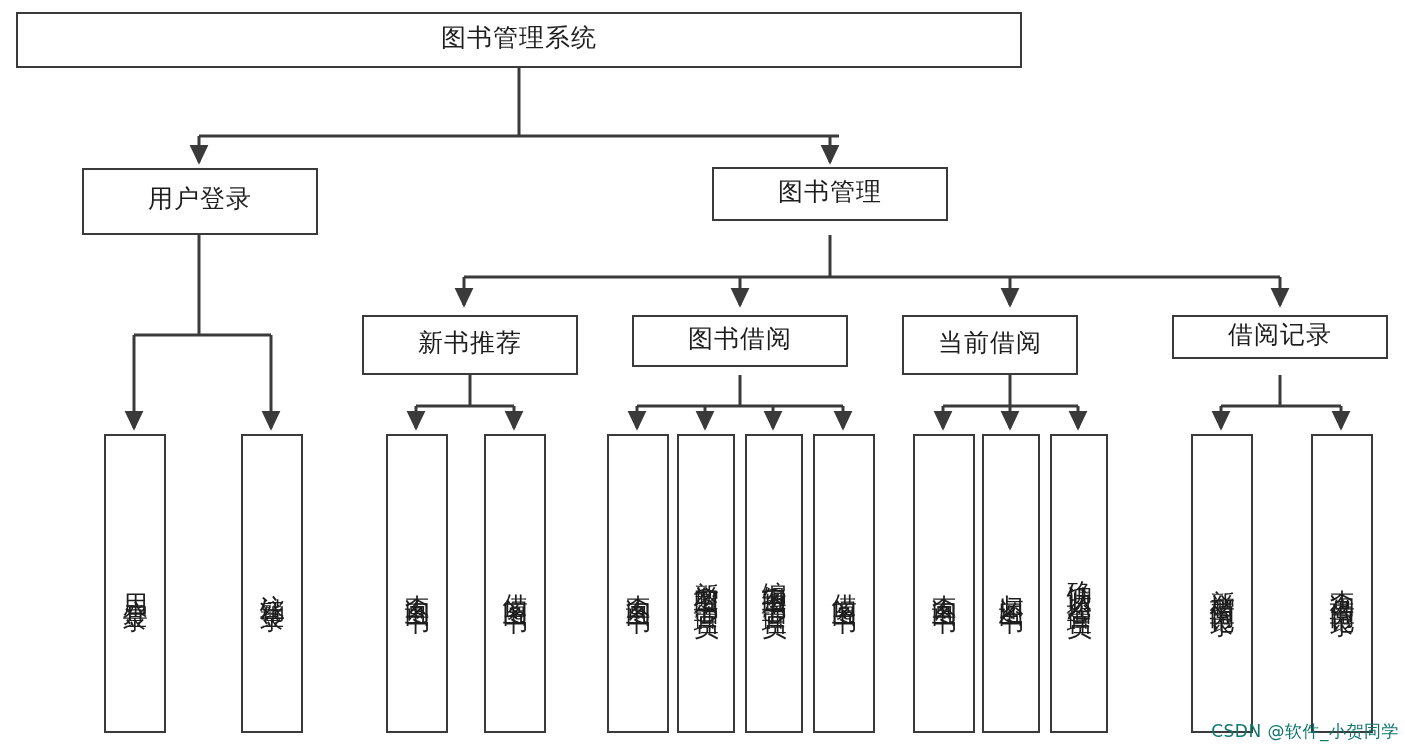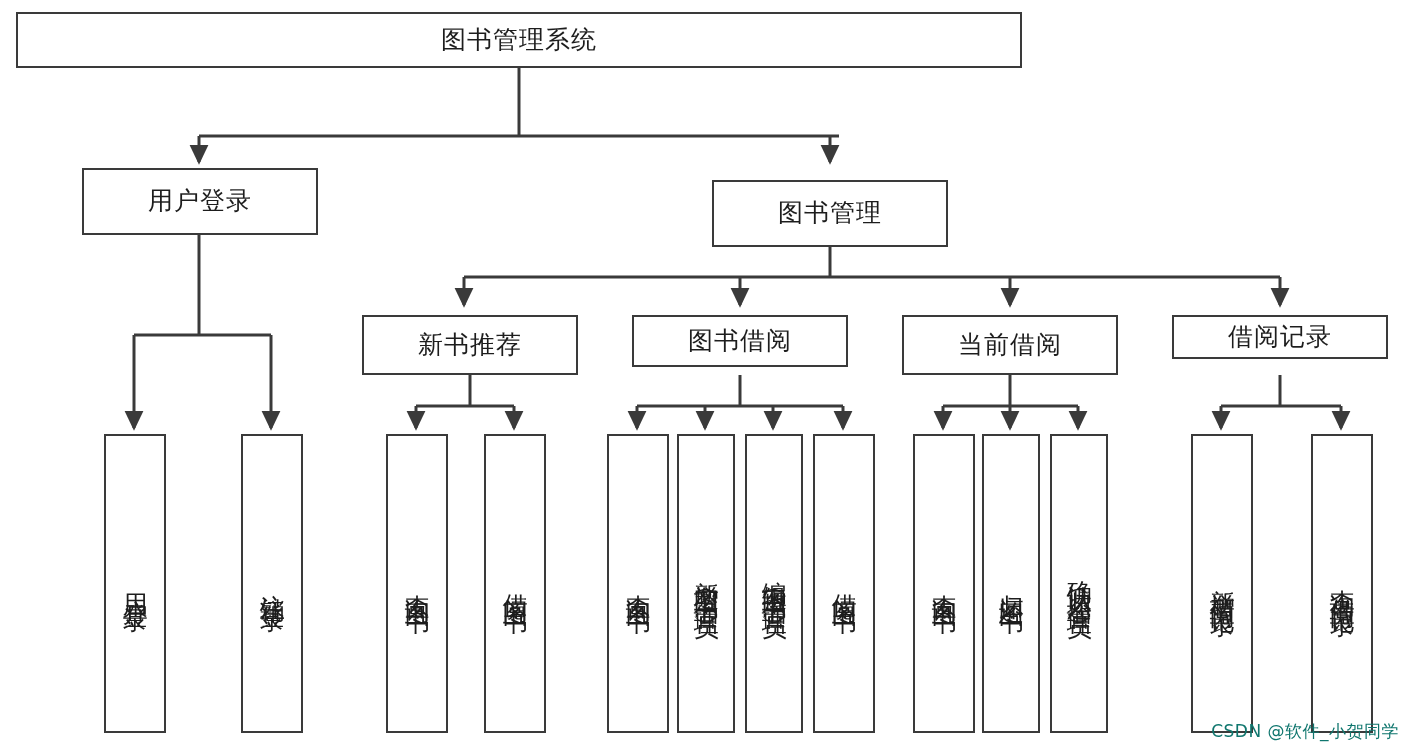--- a/index.html
+++ b/index.html
@@ -34,20 +34,21 @@
   .node .lbl{
     display:block;
     text-align:center;
     line-height:1.06;
     white-space:nowrap;
   }
   
   .h-node .lbl{
     font-size:25px;
     letter-spacing:1px;
+    font-family:Liberation Mono, monospace;
   }
   .root .lbl{ font-size:25px; }
   
   .v-node{
     align-items:center;
     justify-content:center;
   }
   .v-node .lbl{
     writing-mode:vertical-rl;
     text-orientation:upright;
@@ -125,33 +126,33 @@
   </svg>
 
   <div class="node h-node root" style="left:16px; top:12px; width:1006px; height:56px;">
     <span class="lbl">图书管理系统</span>
   </div>
 
   <div class="node h-node" style="left:82px; top:168px; width:236px; height:67px;">
     <span class="lbl">用户登录</span>
   </div>
 
-  <div class="node h-node" style="left:712px; top:180px; width:236px; height:67px;">
+  <div class="node h-node" style="left:712px; top:167px; width:236px; height:54px;">
     <span class="lbl">图书管理</span>
   </div>
 
   <div class="node h-node" style="left:362px; top:315px; width:216px; height:60px;">
     <span class="lbl">新书推荐</span>
   </div>
 
   <div class="node h-node" style="left:632px; top:315px; width:216px; height:52px;">
     <span class="lbl">图书借阅</span>
   </div>
 
-  <div class="node h-node" style="left:902px; top:315px; width:216px; height:60px;">
+  <div class="node h-node" style="left:902px; top:315px; width:176px; height:60px;">
     <span class="lbl">当前借阅</span>
   </div>
 
   <div class="node h-node" style="left:1172px; top:315px; width:216px; height:44px;">
     <span class="lbl">借阅记录</span>
   </div>
 
   <div class="node v-node" style="left:104px; top:434px; width:62px; height:299px;">
     <span class="lbl">用户登录</span>
   </div>

